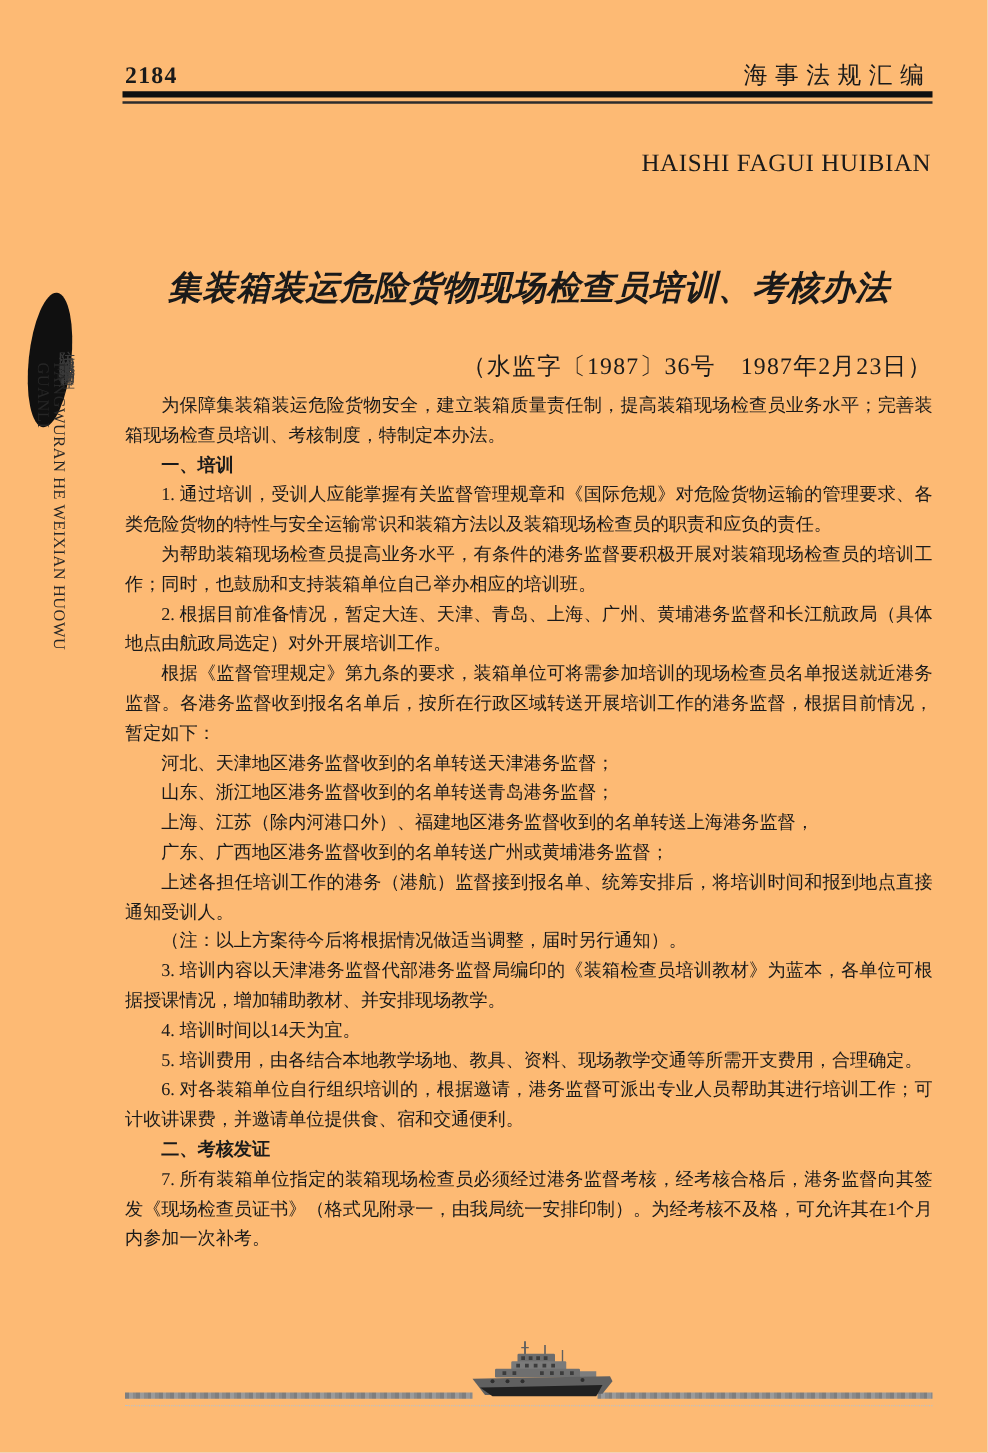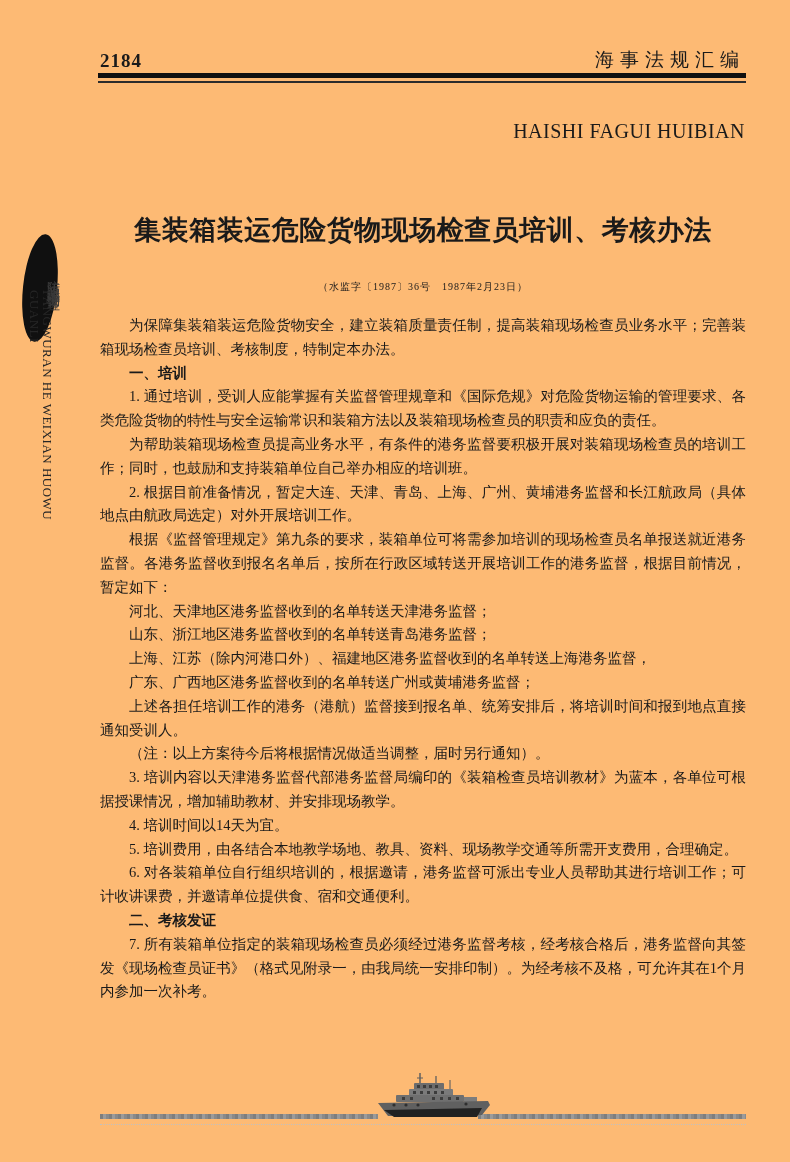--- a/index.html
+++ b/index.html
@@ -52,25 +52,25 @@
     writing-mode:vertical-rl;
     font-size:13px;letter-spacing:0.5px;line-height:1;
     color:#262626;z-index:2;
   }
 
   
   .doc-title{
     position:absolute;left:100px;width:646px;top:212px;
     text-align:center;
     font-family:"Liberation Sans","DejaVu Sans",sans-serif;
-    font-size:27px;font-weight:700;letter-spacing:0.5px;
+    font-size:27px;font-weight:700;letter-spacing:0.5px;font-style:italic;
   }
   .doc-number{
     position:absolute;left:100px;width:646px;top:280px;
-    text-align:center;font-size:10px;letter-spacing:1px;
+    text-align:right;font-size:19px;letter-spacing:1px;
   }
 
   
   .doc-body{
     position:absolute;left:100px;width:646px;top:314px;
     font-size:14.5px;line-height:23.8px;
     text-align:justify;
   }
   .doc-body p{margin:0;text-indent:2em;}
   .doc-body p.heading{

